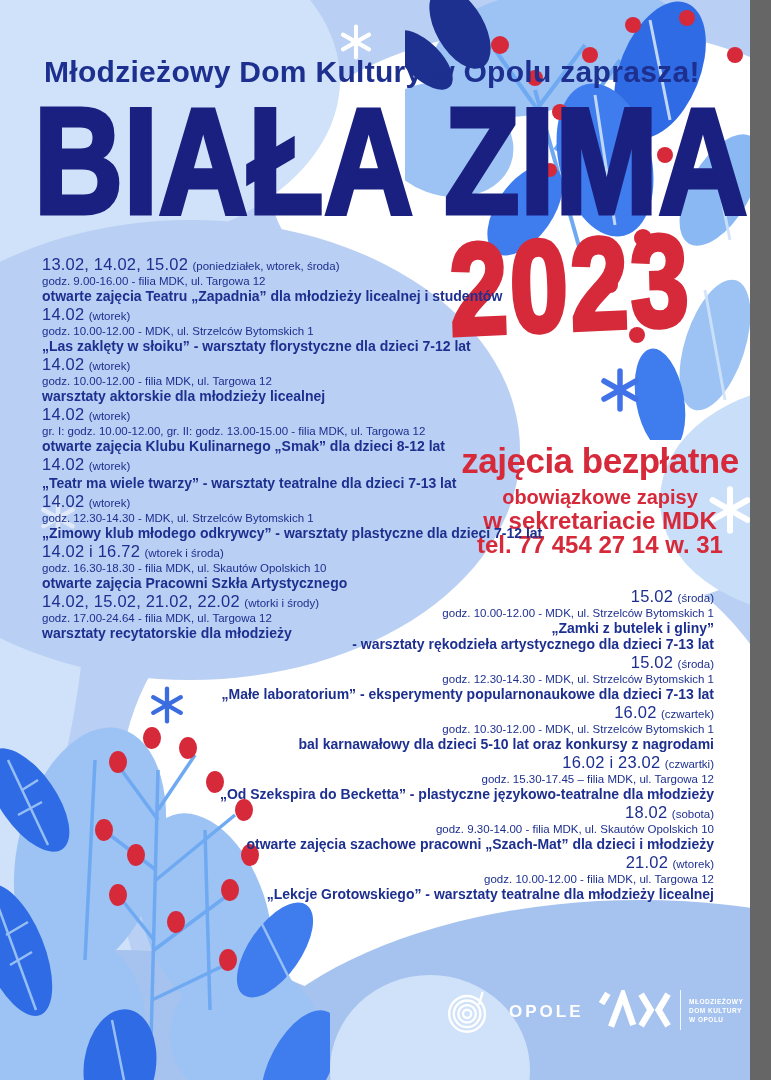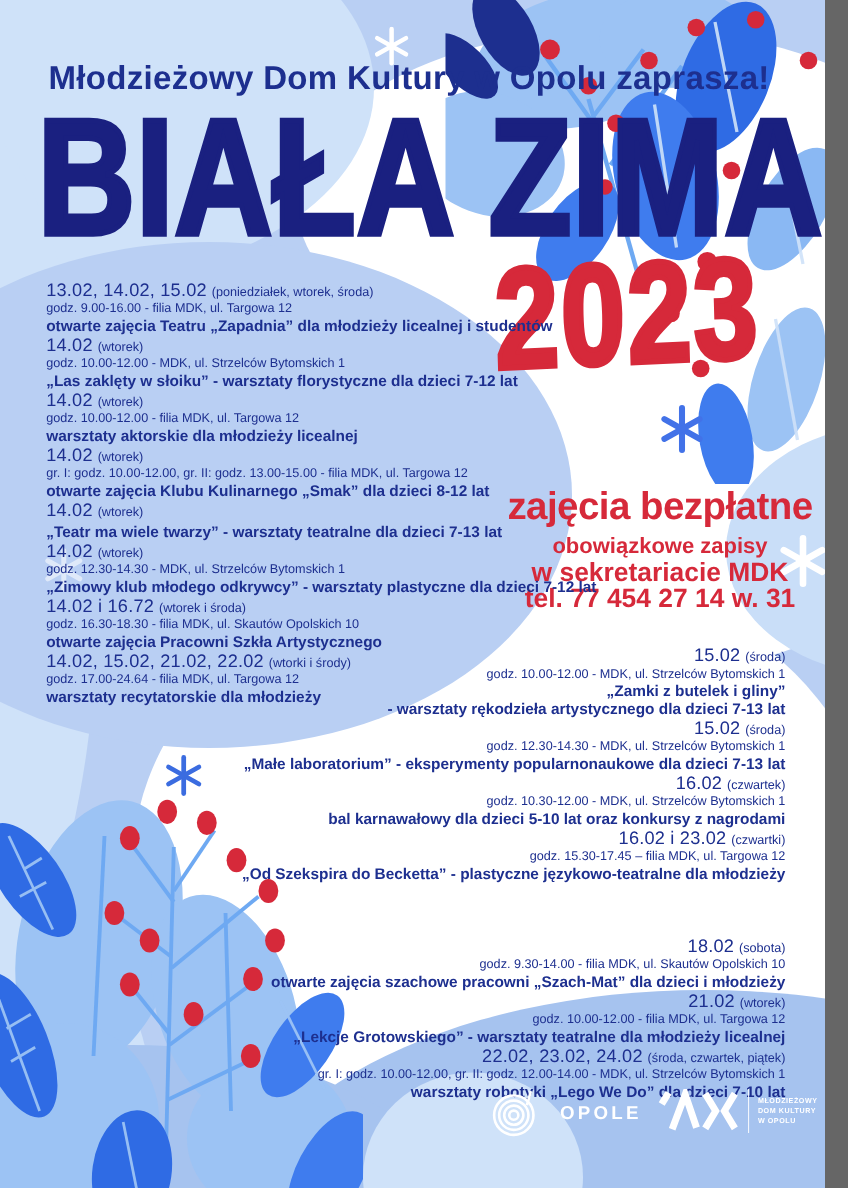--- a/index.html
+++ b/index.html
@@ -276,34 +276,29 @@
     <div class="ev" style="align-items:flex-end;">
       <div class="ev-dateline"><span class="ev-dates">16.02</span> <span class="ev-days">(czwartek)</span></div>
       <div class="ev-info">godz. 10.30-12.00 - MDK, ul. Strzelców Bytomskich 1</div>
       <div class="ev-title">bal karnawałowy dla dzieci 5-10 lat oraz konkursy z nagrodami</div>
     </div>
     <div class="ev" style="align-items:flex-end;">
       <div class="ev-dateline"><span class="ev-dates">16.02 i 23.02</span> <span class="ev-days">(czwartki)</span></div>
       <div class="ev-info">godz. 15.30-17.45 – filia MDK, ul. Targowa 12</div>
       <div class="ev-title">„Od Szekspira do Becketta” - plastyczne językowo-teatralne dla młodzieży</div>
     </div>
-    <div class="ev" style="align-items:flex-end;margin-top:48px;">
+    <div class="ev" style="align-items:flex-end;">
       <div class="ev-dateline"><span class="ev-dates">18.02</span> <span class="ev-days">(sobota)</span></div>
       <div class="ev-info">godz. 9.30-14.00 - filia MDK, ul. Skautów Opolskich 10</div>
       <div class="ev-title">otwarte zajęcia szachowe pracowni „Szach-Mat” dla dzieci i młodzieży</div>
     </div>
     <div class="ev" style="align-items:flex-end;">
       <div class="ev-dateline"><span class="ev-dates">21.02</span> <span class="ev-days">(wtorek)</span></div>
       <div class="ev-info">godz. 10.00-12.00 - filia MDK, ul. Targowa 12</div>
       <div class="ev-title">„Lekcje Grotowskiego” - warsztaty teatralne dla młodzieży licealnej</div>
-    </div>
-    <div class="ev" style="align-items:flex-end;">
-      <div class="ev-dateline"><span class="ev-dates">22.02, 23.02, 24.02</span> <span class="ev-days">(środa, czwartek, piątek)</span></div>
-      <div class="ev-info">gr. I: godz. 10.00-12.00, gr. II: godz. 12.00-14.00 - MDK, ul. Strzelców Bytomskich 1</div>
-      <div class="ev-title">warsztaty robotyki „Lego We Do” dla dzieci 7-10 lat</div>
     </div>
   </div>
 
   <div class="layer footer-logos">
     <div class="opole-logo">
       <svg width="44" height="44" viewBox="0 0 48 48">
         <g stroke="#ffffff" stroke-width="2.6" fill="none">
           <circle cx="23" cy="26" r="19.5"></circle>
             <circle cx="23" cy="26" r="14.5"></circle>
           <circle cx="23" cy="26" r="9.5"></circle>

